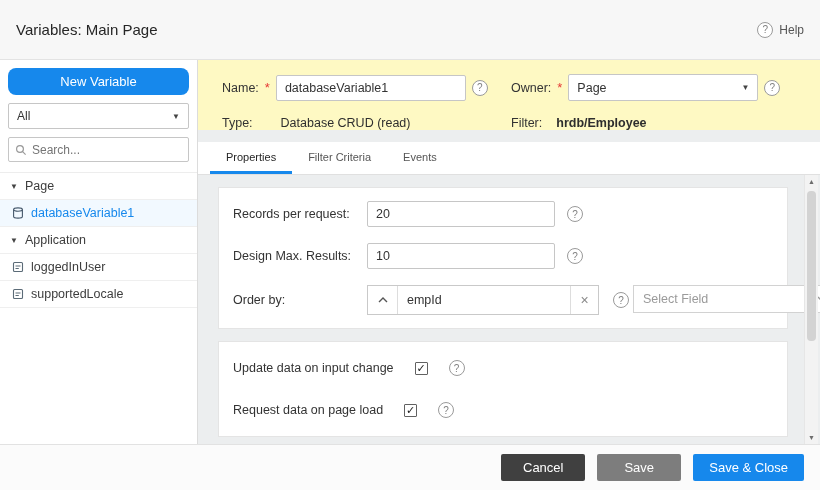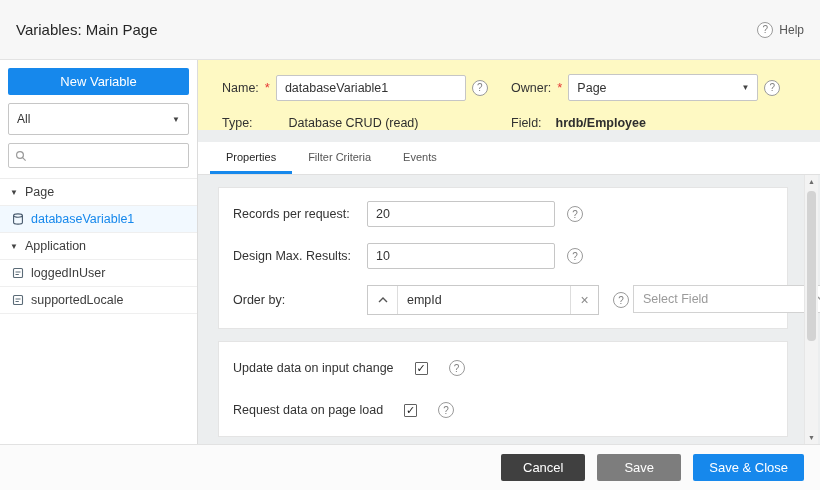--- a/index.html
+++ b/index.html
@@ -19,22 +19,22 @@
     display:inline-flex; align-items:center; justify-content:center;
     font-size:10px; color:#808080; flex:none; background:#fff; }
 
   
   .body { flex:1; display:flex; min-height:0; }
 
   
   .sidebar { width:198px; background:#fff; border-right:1px solid #dcdcdc;
     display:flex; flex-direction:column; flex:none; }
   .btn-new { margin:8px; height:27px; background:#1688ec; color:#fff; border:none;
-    border-radius:2px; font-size:13px; font-family:inherit; cursor:pointer; }
-  .filter-select { margin:0 8px 8px 8px; height:32px; border:1px solid #c6c6c6;
+    border-radius:8px; font-size:13px; font-family:inherit; cursor:pointer; }
+  .filter-select { margin:0 8px 8px 8px; height:26px; border:1px solid #c6c6c6;
     border-radius:2px; background:#fff; display:flex; align-items:center;
     justify-content:space-between; padding:0 8px; font-size:12px; cursor:pointer; }
   .caret { font-size:8px; color:#444; }
   .search-box { margin:0 8px 10px 8px; height:25px; border:1px solid #c6c6c6;
     border-radius:2px; display:flex; align-items:center; gap:5px; padding:0 6px; background:#fff; }
   .search-box input { border:none; outline:none; flex:1; min-width:0;
     font-size:12px; font-family:inherit; color:#333; background:transparent; }
   .tree { border-top:1px solid #ededed; }
   .tree-row { height:27px; display:flex; align-items:center; gap:7px;
     padding:0 10px; border-bottom:1px solid #efefef; font-size:12.5px;
@@ -144,20 +144,21 @@
         <span class="caret">▼</span>
       </div>
 
       <div class="search-box">
         <span class="tw">
           <svg width="12" height="12" viewBox="0 0 12 12">
               <circle cx="5" cy="5" r="3.4" fill="none" stroke="#999" stroke-width="1.2"></circle>
               <line x1="7.6" y1="7.6" x2="10.6" y2="10.6" stroke="#999" stroke-width="1.2"></line>
             </svg>
         </span>
+        <input type="text" placeholder="Search..." style="">
       </div>
 
       <div class="tree">
         <div class="tree-row tree-group">
           <span class="caret">▼</span>
           <span>Page</span>
         </div>
         <div class="tree-row tree-item selected">
           <span class="tw">
             <svg width="12" height="12" viewBox="0 0 12 12">
@@ -210,24 +211,24 @@
             <div class="owner-select">
               <span>Page</span>
               <span class="caret">▼</span>
             </div>
             <span class="qicon">?</span>
           </div>
         </div>
         <div class="form-row">
           <div class="fr-half">
             <span class="flabel">Type:</span>
-            <span class="value-text" style="margin-left:30px;">Database CRUD (read)</span>
+            <span class="value-text" style="margin-left:22px;">Database CRUD (read)</span>
           </div>
           <div class="fr-half">
-            <span class="flabel">Field:</span>
+            <span class="flabel">Filter:</span>
             <span class="value-text bold" style="margin-left:8px;">hrdb/Employee</span>
           </div>
         </div>
       </div>
 
       <div class="tabs">
         <div class="tab active">Properties</div>
         <div class="tab">Filter Criteria</div>
         <div class="tab">Events</div>
       </div>

